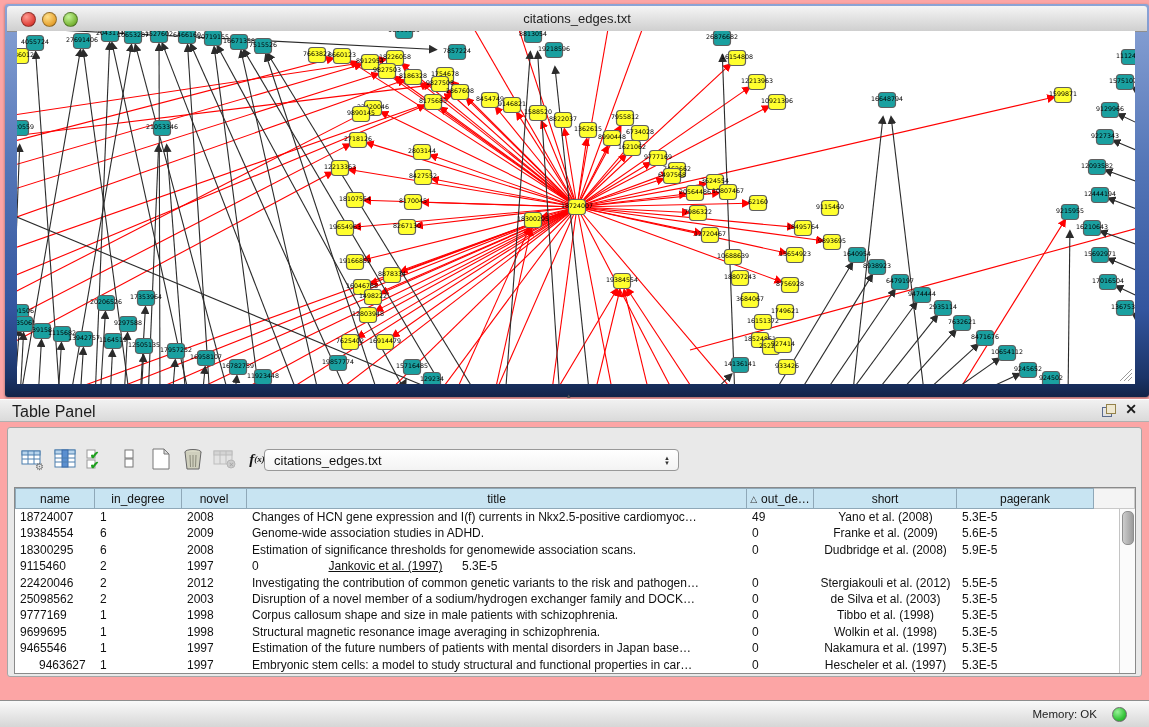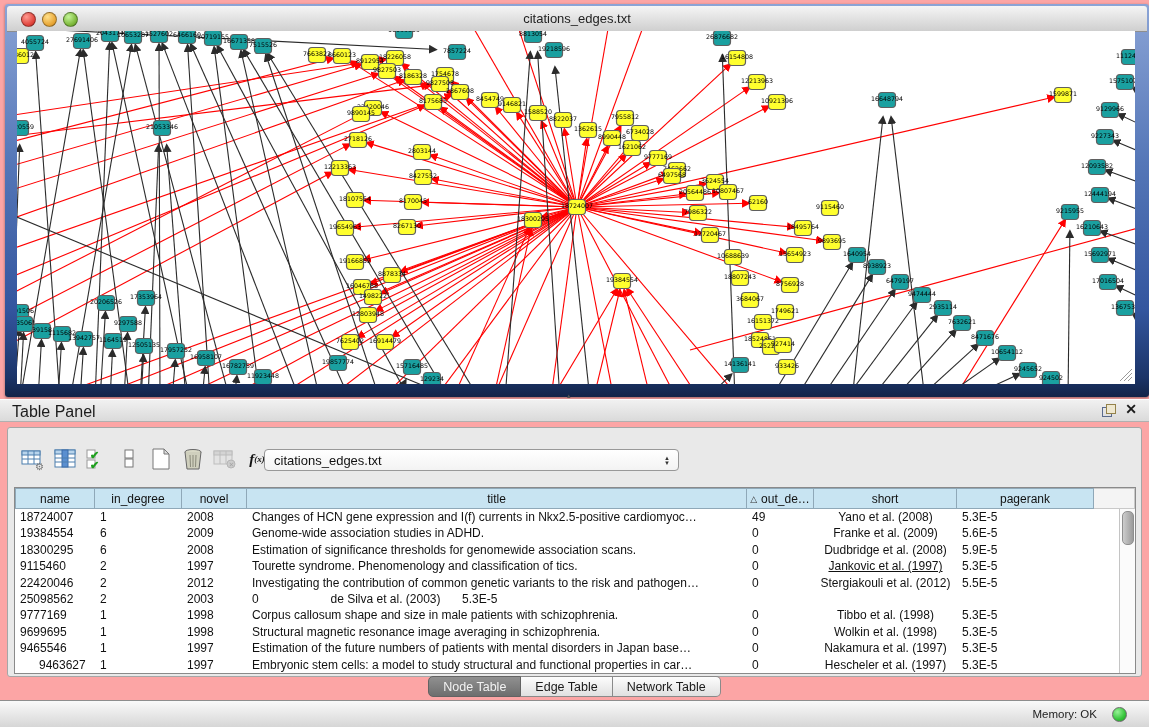--- a/index.html
+++ b/index.html
@@ -635,38 +635,38 @@
             <div class="td" style="width: 65px; text-align: left;">2008</div>
             <div class="td" style="width: 500px; text-align: left;">Estimation of significance thresholds for genomewide association scans.</div>
             <div class="td" style="width: 67px; text-align: left;">0</div>
             <div class="td" style="width: 143px; text-align: center;">Dudbridge et al. (2008)</div>
             <div class="td" style="width: 137px; text-align: left;">5.9E-5</div>
           </div>
           <div class="tr">
             <div class="td" style="width: 80px; text-align: left;">9115460</div>
             <div class="td" style="width: 87px; text-align: left;">2</div>
             <div class="td" style="width: 65px; text-align: left;">1997</div>
-            <div class="td" style="width: 500px; text-align: left;">Tourette syndrome. Phenomenology and classification of tics.</div>
             <div class="td" style="width: 67px; text-align: left;">0</div>
             <div class="td" style="width: 143px; text-align: center; text-decoration: underline;">Jankovic et al. (1997)</div>
             <div class="td" style="width: 137px; text-align: left;">5.3E-5</div>
           </div>
           <div class="tr">
             <div class="td" style="width: 80px; text-align: left;">22420046</div>
             <div class="td" style="width: 87px; text-align: left;">2</div>
             <div class="td" style="width: 65px; text-align: left;">2012</div>
             <div class="td" style="width: 500px; text-align: left;">Investigating the contribution of common genetic variants to the risk and pathogen…</div>
             <div class="td" style="width: 67px; text-align: left;">0</div>
             <div class="td" style="width: 143px; text-align: center;">Stergiakouli et al. (2012)</div>
             <div class="td" style="width: 137px; text-align: left;">5.5E-5</div>
           </div>
           <div class="tr">
             <div class="td" style="width: 80px; text-align: left;">25098562</div>
             <div class="td" style="width: 87px; text-align: left;">2</div>
             <div class="td" style="width: 65px; text-align: left;">2003</div>
+            <div class="td" style="width: 500px; text-align: left;">Disruption of a novel member of a sodium/hydrogen exchanger family and DOCK…</div>
             <div class="td" style="width: 67px; text-align: left;">0</div>
             <div class="td" style="width: 143px; text-align: center;">de Silva et al. (2003)</div>
             <div class="td" style="width: 137px; text-align: left;">5.3E-5</div>
           </div>
           <div class="tr">
             <div class="td" style="width: 80px; text-align: left;">9777169</div>
             <div class="td" style="width: 87px; text-align: left;">1</div>
             <div class="td" style="width: 65px; text-align: left;">1998</div>
             <div class="td" style="width: 500px; text-align: left;">Corpus callosum shape and size in male patients with schizophrenia.</div>
             <div class="td" style="width: 67px; text-align: left;">0</div>
@@ -700,23 +700,18 @@
             <div class="td" style="width: 143px; text-align: center;">Hescheler et al. (1997)</div>
             <div class="td" style="width: 137px; text-align: left;">5.3E-5</div>
           </div>
         </div>
       <div id="vscroll">
         <div id="vthumb"></div>
       </div>
     </div>
   </div>
 
-  <div id="tabs">
-      <div class="tab active">Node Table</div>
-      <div class="tab">Edge Table</div>
-      <div class="tab">Network Table</div>
-    </div>
 
   <div id="statusbar">
     <span id="memory-label">Memory: OK</span>
     <span id="memory-dot"></span>
   </div>
 </div>
 
 </body></html>

